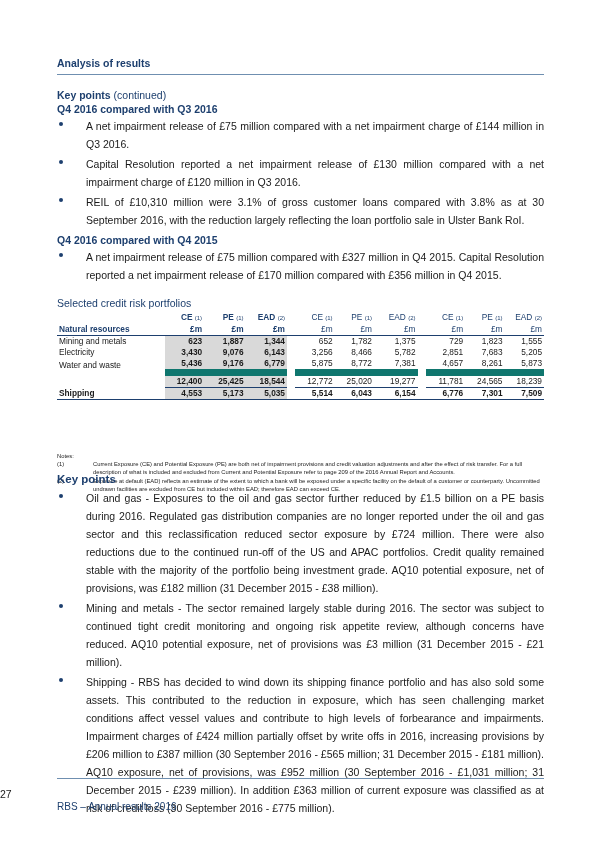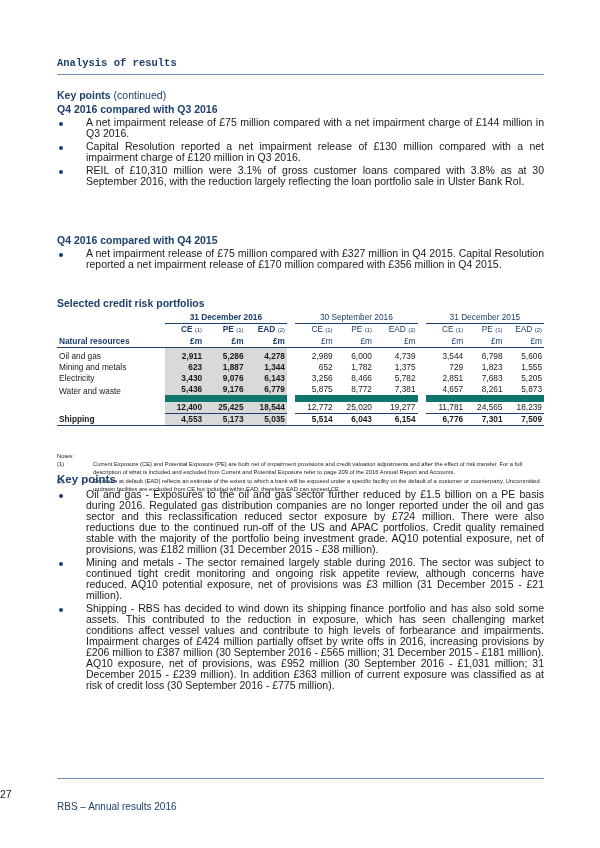--- a/index.html
+++ b/index.html
@@ -1,26 +1,26 @@
 <!DOCTYPE html>
 <html><head>
   <meta charset="utf-8">
   <style>
     * { box-sizing: border-box; margin: 0; padding: 0; }
     html, body { width: 600px; height: 848px; background: #ffffff; }
     body { font-family: "Liberation Sans", sans-serif; color: #1a1a1a; position: relative; overflow: hidden; }
-    .section-head { position: absolute; left: 57px; top: 57px; font-size: 10.5px; font-weight: bold; color: #1d3f6e; font-family: Liberation Mono, monospace; }
+    .section-head { position: absolute; left: 57px; top: 57px; font-size: 10.5px; font-weight: bold; color: #1d3f6e; }
     .head-rule { position: absolute; left: 57px; top: 74px; width: 487px; height: 1px; background: #6f8fb0; }
     .kp-title { position: absolute; left: 57px; top: 89px; font-size: 10.5px; font-weight: bold; color: #1d3f6e; }
     .kp-title .cont { font-weight: normal; }
     .sub-title { font-size: 10.5px; font-weight: bold; color: #1d3f6e; position: absolute; left: 57px; }
     ul.bullets { list-style: none; position: absolute; left: 57px; width: 487px; }
-    ul.bullets li { position: relative; padding-left: 29px; font-size: 10.5px; line-height: 11px; text-align: justify; margin-bottom: 2px; }
+    ul.bullets li { position: relative; padding-left: 29px; font-size: 10.5px; line-height: 18px; text-align: justify; margin-bottom: 2px; }
     ul.bullets li .dot { position: absolute; left: 2px; top: 5px; width: 4px; height: 4px; background: #1d3f6e; border-radius: 50%; }
-    .tbl-title { position: absolute; left: 57px; top: 297px; font-size: 10.5px; font-weight: bold; color: #1d3f6e; }
+    .tbl-title { position: absolute; left: 57px; top: 297px; font-size: 10.5px; font-weight: normal; color: #1d3f6e; }
     table.credit { position: absolute; left: 57px; top: 312px; width: 487px; border-collapse: collapse; font-size: 8.3px; }
     table.credit td, table.credit th { padding: 0 2px; height: 11px; line-height: 11px; white-space: nowrap; }
     table.credit th { font-weight: bold; color: #1d3f6e; }
     .grp { text-align: center; border-bottom: 1px solid #1d3f6e; }
     .num { text-align: right; }
     .lab { text-align: left; }
     .unit { font-size: 6px; font-weight: normal; }
     tr.units th { border-bottom: 1px solid #1d3f6e; }
     .shade { background: #d9d9d9; font-weight: bold; }
     tr.total td { border-top: 7px solid #0f766e; border-bottom: 1px solid #1d3f6e; }
@@ -70,28 +70,20 @@
     <col style="width:8px">
       <col style="width:38px">
       <col style="width:38px">
       <col style="width:42px">
     <col style="width:8px">
       <col style="width:38px">
       <col style="width:38px">
       <col style="width:38px">
   </colgroup>
   <tbody>
-      <tr>
-    <th></th>
-    <th colspan="3" class="grp">31 December 2016</th>
-    <th class="gap"></th>
-    <th colspan="3" class="grp" style="font-weight:normal;">30 September 2016</th>
-    <th class="gap"></th>
-    <th colspan="3" class="grp" style="font-weight:normal;">31  December 2015</th>
-  </tr>
   <tr>
     <th></th>
     <th class="num"><span>CE</span> <span class="unit">(1)</span></th>
     <th class="num"><span>PE</span> <span class="unit">(1)</span></th>
     <th class="num"><span>EAD</span> <span class="unit">(2)</span></th>
     <th class="gap"></th>
     <th class="num" style="font-weight:normal;"><span>CE</span> <span class="unit">(1)</span></th>
     <th class="num" style="font-weight:normal;"><span>PE</span> <span class="unit">(1)</span></th>
     <th class="num" style="font-weight:normal;"><span>EAD</span> <span class="unit">(2)</span></th>
     <th class="gap"></th>
@@ -107,34 +99,20 @@
     <th class="gap"></th>
     <th class="num" style="font-weight:normal;">£m</th>
     <th class="num" style="font-weight:normal;">£m</th>
     <th class="num" style="font-weight:normal;">£m</th>
     <th class="gap"></th>
     <th class="num" style="font-weight:normal;">£m</th>
     <th class="num" style="font-weight:normal;">£m</th>
     <th class="num" style="font-weight:normal;">£m</th>
   </tr>
 
-  <tr class="first">
-    <td class="lab">Oil and gas</td>
-    <td class="num shade">2,911</td>
-    <td class="num shade">5,286</td>
-    <td class="num shade">4,278</td>
-    <td class="gap"></td>
-    <td class="num">2,989</td>
-    <td class="num">6,000</td>
-    <td class="num">4,739</td>
-    <td class="gap"></td>
-    <td class="num">3,544</td>
-    <td class="num">6,798</td>
-    <td class="num">5,606</td>
-  </tr>
   <tr>
     <td class="lab">Mining and metals</td>
     <td class="num shade">623</td>
     <td class="num shade">1,887</td>
     <td class="num shade">1,344</td>
     <td class="gap"></td>
     <td class="num">652</td>
     <td class="num">1,782</td>
     <td class="num">1,375</td>
     <td class="gap"></td>

